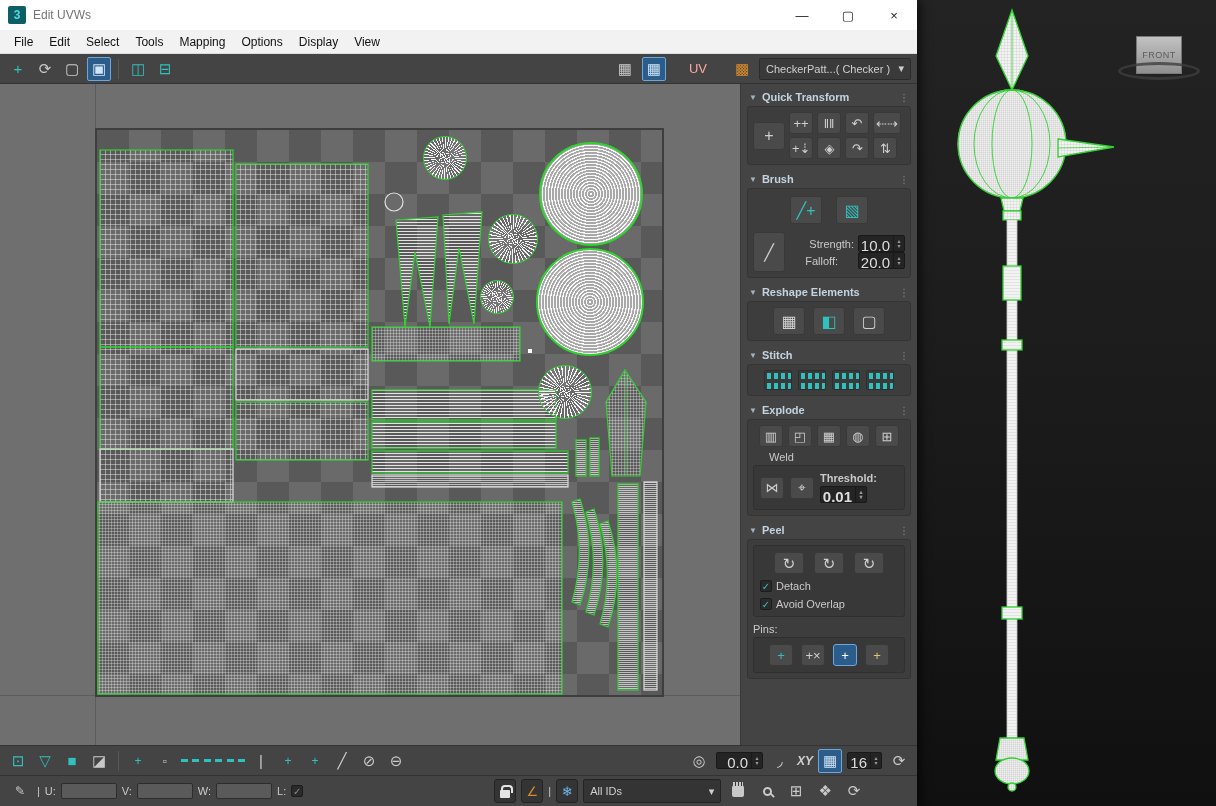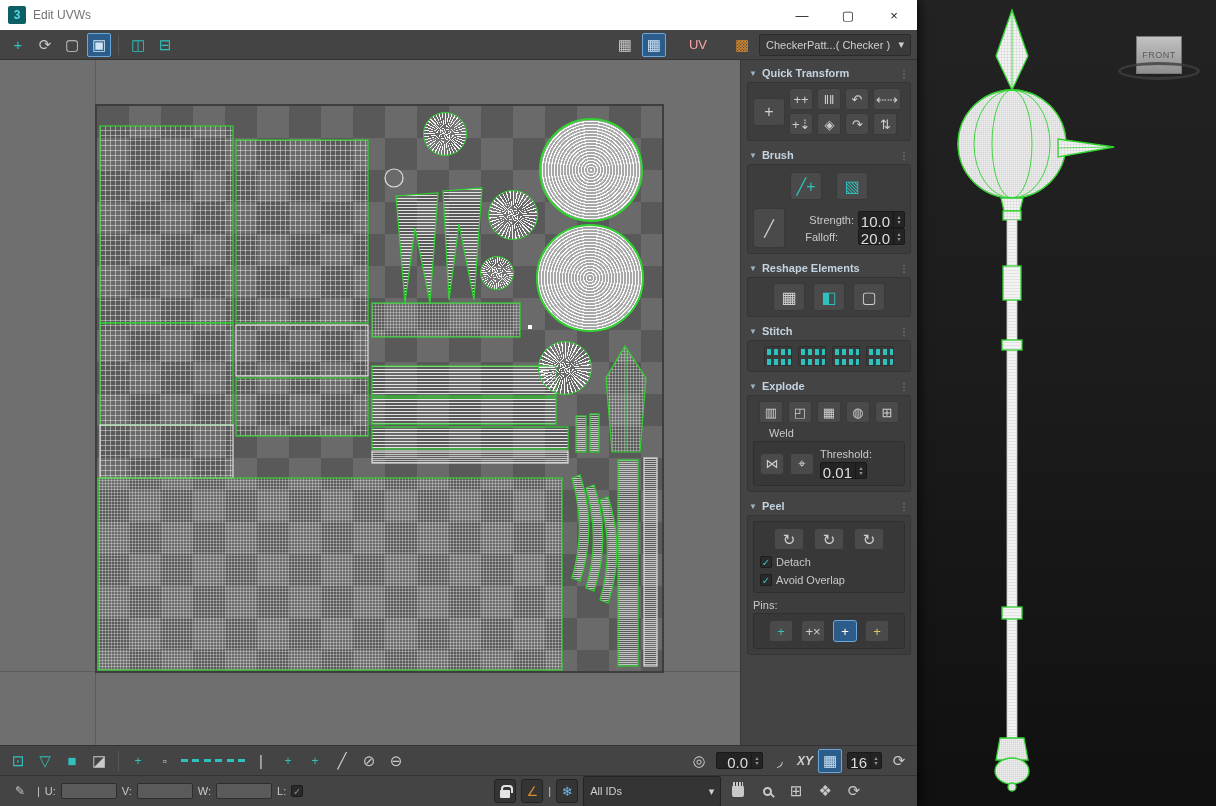--- a/index.html
+++ b/index.html
@@ -106,21 +106,21 @@
   .edash::before { left:1px; } .edash::after { right:1px; }
   .tools-right { margin-left:auto; display:flex; align-items:center; gap:5px; }
   .axis-label { color:#cfcfcf; font-size:12px; font-style:italic; font-weight:bold; }
 
   
   .status-bar { height:31px; background:#444; border-top:1px solid #333; display:flex;
     align-items:center; gap:5px; padding:0 8px; flex:0 0 auto; font-size:11px; color:#c9c9c9; }
   .sfield { width:56px; height:16px; background:#5a5a5a; border:1px solid #2d2d2d; border-radius:2px; }
   .sbtn { width:22px; height:24px; background:#343434; border:1px solid #232323; border-radius:3px;
     display:grid; place-items:center; color:#d8d8d8; font-size:13px; }
-  .dd-field { display:flex; align-items:center; justify-content:space-between; width:138px; height:31px;
+  .dd-field { display:flex; align-items:center; justify-content:space-between; width:138px; height:24px;
     background:#343434; border:1px solid #232323; border-radius:2px; color:#cfcfcf; padding:0 6px; }
   .icon-lock { width:10px; height:8px; background:#e4e4e4; border-radius:1px; position:relative; margin-top:5px; }
   .icon-lock::before { content:""; position:absolute; left:1px; top:-5px; width:8px; height:6px;
     border:2px solid #e4e4e4; border-bottom:none; border-radius:4px 4px 0 0; }
   .icon-hand { width:12px; height:12px; background:#c9c9c9; border-radius:3px 3px 2px 2px; position:relative; }
   .icon-hand::before { content:""; position:absolute; top:-3px; left:1px; width:10px; height:4px;
     background:repeating-linear-gradient(90deg,#c9c9c9 0 2px,#343434 2px 3px); }
   .icon-mag { width:9px; height:9px; border:2px solid #c9c9c9; border-radius:50%; position:relative; }
   .icon-mag::after { content:""; position:absolute; width:2px; height:6px; background:#c9c9c9;
     right:-3px; bottom:-4px; transform:rotate(-45deg); }
@@ -179,20 +179,30 @@
     <div class="titlebar">
       <span class="logo">3</span>
       <span class="title-text">Edit UVWs</span>
       <div class="win-controls">
         <span class="win-btn">—</span>
         <span class="win-btn">▢</span>
         <span class="win-btn">×</span>
       </div>
     </div>
 
+    <div class="menubar">
+      <span class="menu-item">File</span>
+      <span class="menu-item">Edit</span>
+      <span class="menu-item">Select</span>
+      <span class="menu-item">Tools</span>
+      <span class="menu-item">Mapping</span>
+      <span class="menu-item">Options</span>
+      <span class="menu-item">Display</span>
+      <span class="menu-item">View</span>
+    </div>
 
     <div class="toolbar">
       <span class="tb-icon teal big">+</span>
       <span class="tb-icon big">⟳</span>
       <span class="tb-icon">▢</span>
       <span class="tb-icon blue-sel">▣</span>
       <span class="tb-sep"></span>
       <span class="tb-icon teal">◫</span>
       <span class="tb-icon teal">⊟</span>
       <div class="tb-right">
@@ -416,21 +426,21 @@
                 </span>
             </div>
             <div class="lab" style="margin:2px 16px;">Weld</div>
             <div class="inner-box row" style="gap:6px;">
               <span class="ibtn">
                   <span class="g">⋈</span>
                 </span>
               <span class="ibtn teal">
                   <span class="g">⌖</span>
                 </span>
-              <div style="flex:1;">
+              <div style="flex:1;font-weight:bold;">
                 <div class="lab">Threshold:</div>
                 <div class="row" style="margin-top:2px;">
                   <div class="spin">
                     <span class="val">0.01</span>
                     <span class="arrows">
                         <span>▴</span>
                         <span>▾</span>
                       </span>
                   </div>
                 </div>

